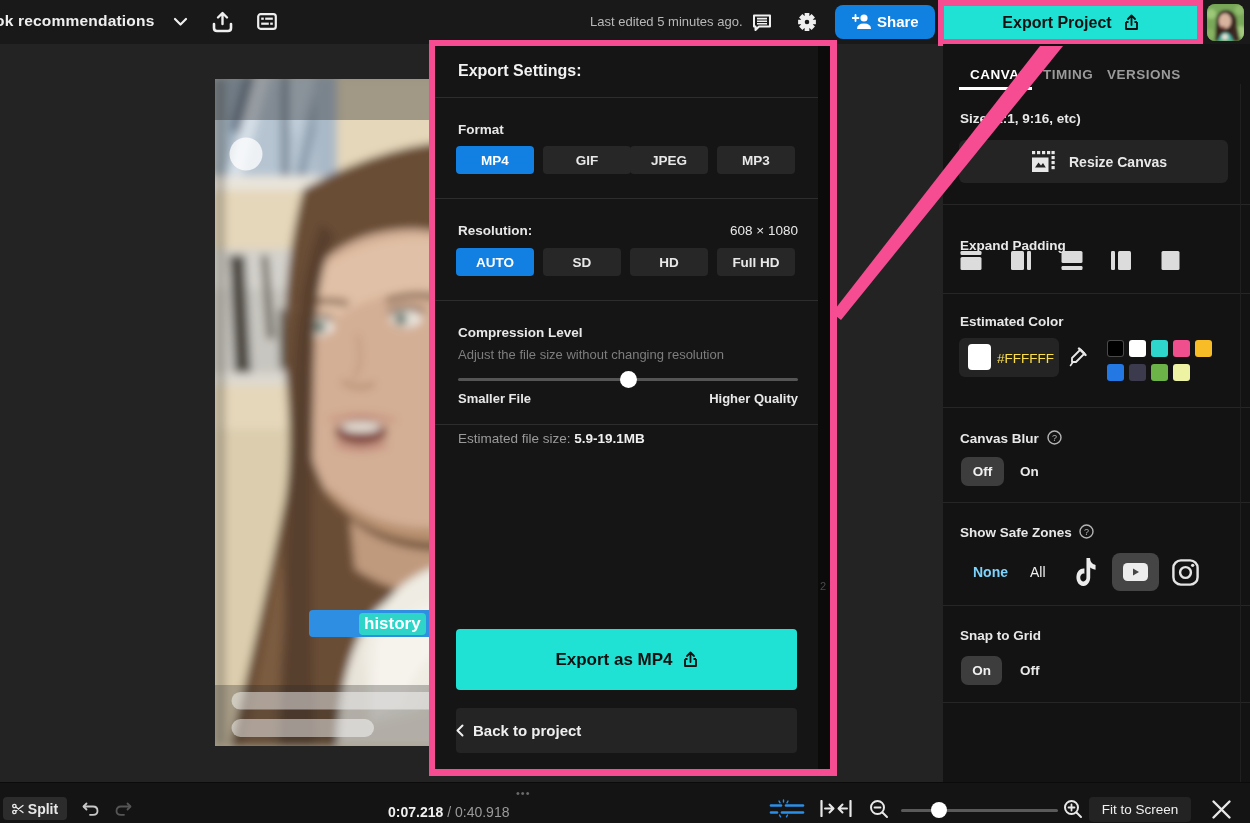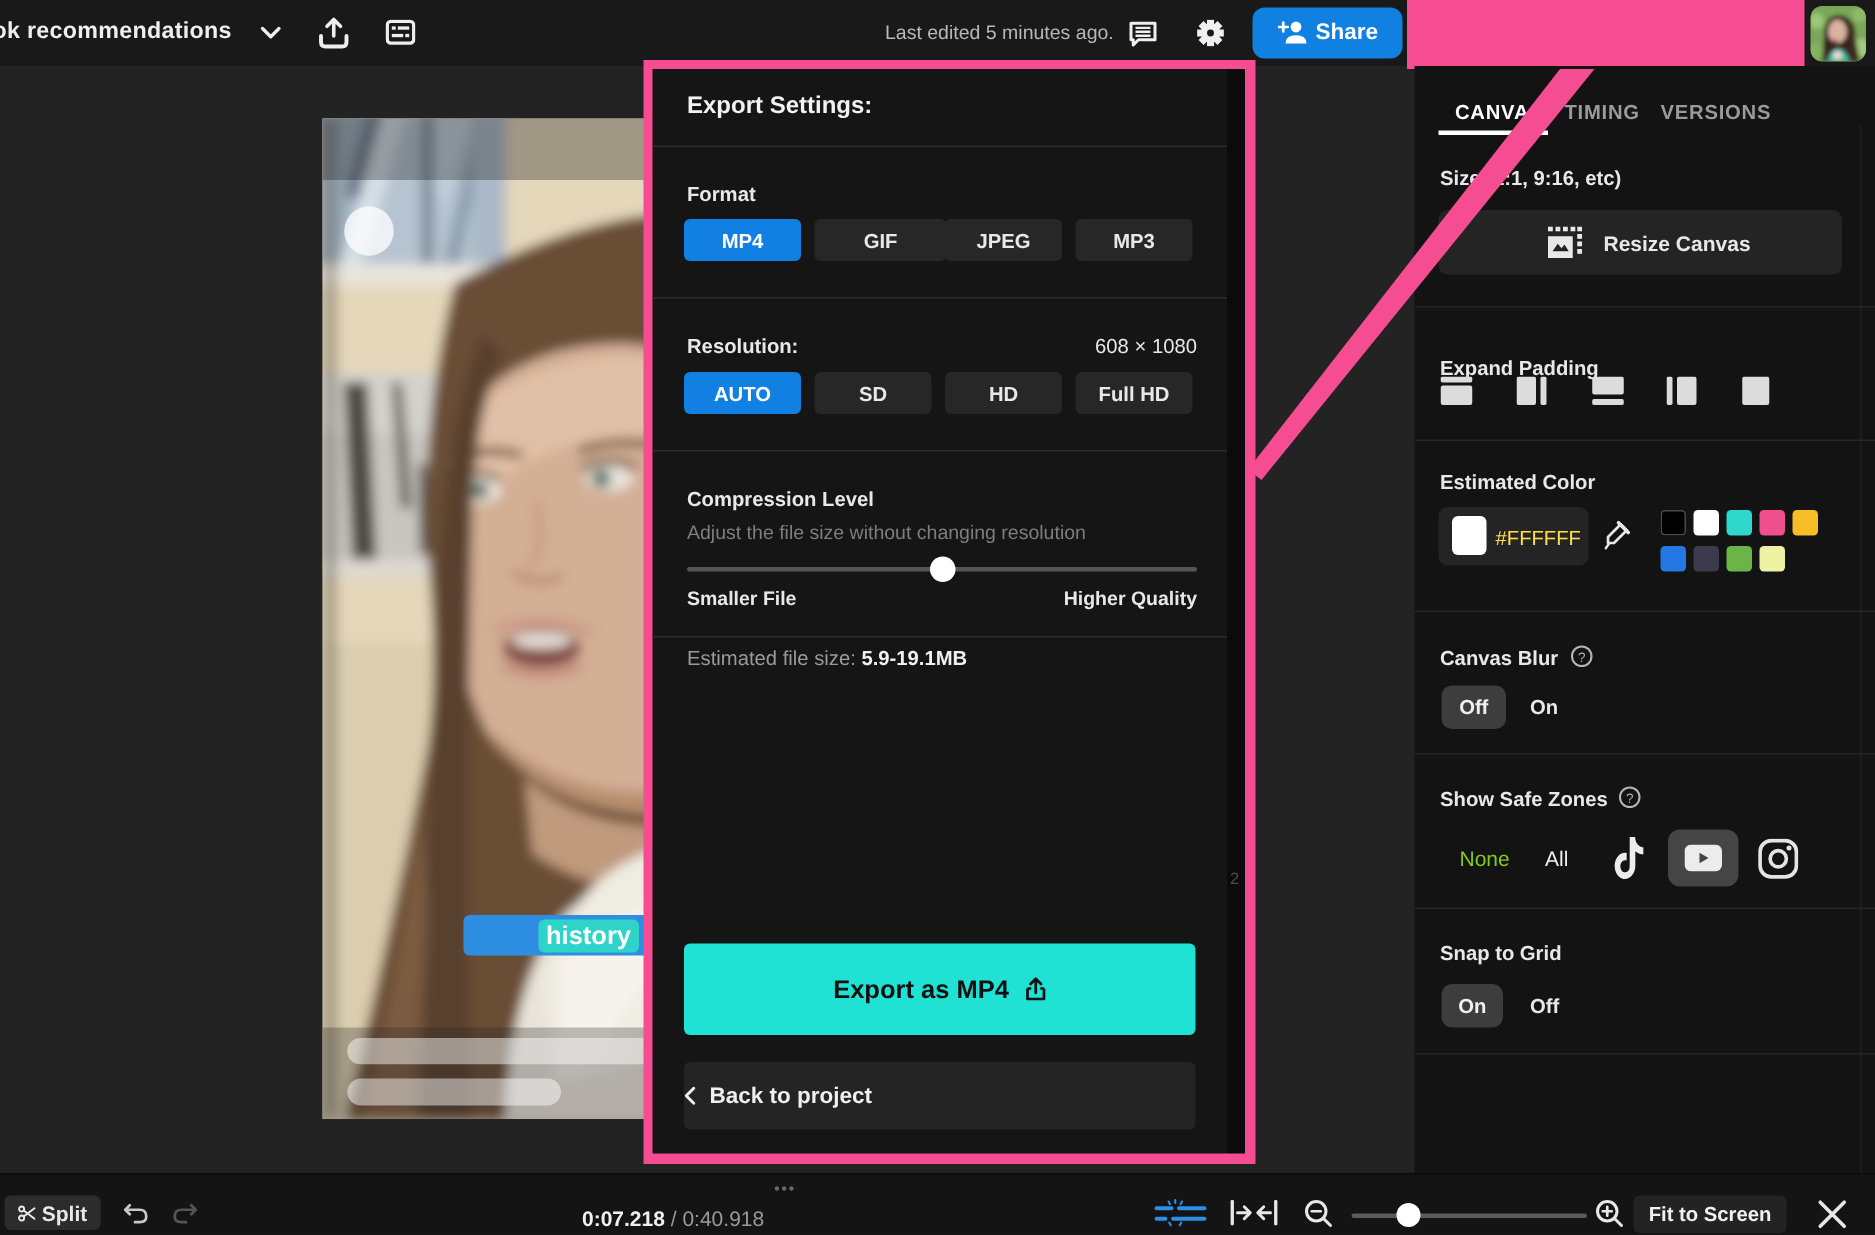--- a/index.html
+++ b/index.html
@@ -151,20 +151,27 @@
     <div class="abs" style="left:835px;top:5px;width:100px;height:34px;background:#1181e1;border-radius:8px;"></div>
     <svg class="abs" style="left:852px;top:13px;" width="20" height="17" viewBox="0 0 20 17">
       <circle cx="12" cy="5" r="3.6" fill="#fff"></circle>
       <path d="M5 16 Q5 10.5 12 10.5 Q19 10.5 19 16 Z" fill="#fff"></path>
       <path d="M3.5 2 V8 M0.5 5 H6.5" stroke="#fff" stroke-width="1.8" stroke-linecap="round"></path>
     </svg>
     <div class="abs" style="left:877px;top:13px;color:#fff;font-size:15px;font-weight:bold;">Share</div>
   </div>
 
   <div class="abs" style="left:938px;top:0;width:265px;height:46px;background:#f64d92;"></div>
+  <div class="abs" style="left:944px;top:6px;width:253px;height:33px;background:#1fe2d4;display:flex;align-items:center;justify-content:center;">
+    <span style="color:#111;font-size:16px;font-weight:bold;">Export Project</span>
+    <svg style="margin-left:12px;" width="15" height="17" viewBox="0 0 15 17">
+      <path d="M7.5 11 L7.5 2 M4 5 L7.5 1.5 L11 5" stroke="#111" stroke-width="1.8" fill="none" stroke-linecap="round" stroke-linejoin="round"></path>
+      <path d="M2 8 H4.5 M10.5 8 H13 M2 8 V15 H13 V8" stroke="#111" stroke-width="1.8" fill="none" stroke-linejoin="round"></path>
+    </svg>
+  </div>
 
   <div class="abs" style="left:1207px;top:4px;width:37px;height:37px;border-radius:8px;overflow:hidden;background:#6f9e4e;">
     <svg width="37" height="37" viewBox="0 0 37 37">
       <defs>
           <filter id="avb" x="-20%" y="-20%" width="140%" height="140%">
             <feGaussianBlur stdDeviation="1.4"></feGaussianBlur>
           </filter>
         </defs>
       <g filter="url(#avb)">
         <rect width="37" height="37" fill="#79a85a"></rect>
@@ -257,21 +264,21 @@
     </svg>
     <div class="abs" style="left:18px;top:413px;width:43px;height:29px;background:#3d3d3d;border-radius:7px;color:#f0f0f0;font-size:13.5px;font-weight:bold;display:flex;align-items:center;justify-content:center;">Off</div>
     <div class="abs" style="left:77px;top:420px;color:#e8e8e8;font-size:13.5px;font-weight:bold;">On</div>
     <div class="abs" style="left:0;top:458px;width:307px;height:1px;background:#262626;"></div>
 
     <div class="abs" style="left:17px;top:481px;color:#e8e8e8;font-size:13.5px;font-weight:bold;">Show Safe Zones</div>
     <svg class="abs" style="left:136px;top:480px;" width="15" height="15" viewBox="0 0 15 15">
       <circle cx="7.5" cy="7.5" r="6.5" stroke="#b4b4b4" stroke-width="1.4" fill="none"></circle>
       <text x="7.5" y="11" text-anchor="middle" font-size="9" fill="#b4b4b4" font-family="Liberation Sans">?</text>
     </svg>
-    <div class="abs" style="left:30px;top:520px;color:#84cc16;font-size:14px;font-weight:normal;">None</div>
+    <div class="abs" style="left:30px;top:520px;color:#7dd3fc;font-size:14px;font-weight:bold;">None</div>
     <div class="abs" style="left:87px;top:520px;color:#f0f0f0;font-size:14px;font-weight:normal;">All</div>
     <svg class="abs" style="left:132px;top:514px;" width="22" height="28" viewBox="0 0 24 24" preserveAspectRatio="none">
       <path d="M12.53.02C13.84 0 15.14.01 16.44 0c.08 1.53.63 3.09 1.75 4.17 1.12 1.11 2.7 1.62 4.24 1.79v4.03c-1.44-.05-2.89-.35-4.2-.97-.57-.26-1.1-.59-1.62-.93-.01 2.92.01 5.84-.02 8.75-.08 1.4-.54 2.79-1.35 3.94-1.31 1.92-3.58 3.17-5.91 3.21-1.43.08-2.86-.31-4.08-1.03-2.02-1.19-3.44-3.37-3.65-5.71-.02-.5-.03-1-.01-1.49.18-1.9 1.12-3.72 2.58-4.96 1.66-1.44 3.98-2.13 6.15-1.72.02 1.48-.04 2.96-.04 4.44-.99-.32-2.15-.23-3.02.37-.63.41-1.11 1.04-1.36 1.75-.21.51-.15 1.07-.14 1.61.24 1.64 1.82 3.02 3.5 2.87 1.12-.01 2.19-.66 2.77-1.61.19-.33.4-.67.41-1.06.1-1.79.06-3.57.07-5.36.01-4.03-.01-8.05.02-12.07z" fill="#ececec"></path>
     </svg>
     <div class="abs" style="left:169px;top:509px;width:47px;height:38px;background:#454545;border-radius:8px;"></div>
     <svg class="abs" style="left:180px;top:519px;" width="25" height="18" viewBox="0 0 25 18">
       <rect x="0" y="0" width="25" height="18" rx="4.5" fill="#ececec"></rect>
       <path d="M10 5.5 L16 9 L10 12.5 Z" fill="#454545"></path>
     </svg>
     <svg class="abs" style="left:229px;top:515px;" width="27" height="27" viewBox="0 0 29 29">
@@ -337,21 +344,21 @@
       <path d="M5.5 8.5 H11.5" stroke="#e8e8e8" stroke-width="1.8" stroke-linecap="round"></path>
     </svg>
     <div class="abs" style="left:901px;top:26px;width:157px;height:3px;border-radius:2px;background:#5a5a5a;"></div>
     <div class="abs" style="left:931px;top:19px;width:16px;height:16px;border-radius:50%;background:#fff;"></div>
 
     <svg class="abs" style="left:1063px;top:16px;" width="20" height="20" viewBox="0 0 20 20">
       <circle cx="8.5" cy="8.5" r="6.5" stroke="#e8e8e8" stroke-width="2" fill="none"></circle>
       <path d="M13.5 13.5 L18 18" stroke="#e8e8e8" stroke-width="2" stroke-linecap="round"></path>
       <path d="M5.5 8.5 H11.5 M8.5 5.5 V11.5" stroke="#e8e8e8" stroke-width="1.8" stroke-linecap="round"></path>
     </svg>
-    <div class="abs" style="left:1089px;top:14px;width:102px;height:25px;background:#232323;border-radius:4px;color:#f0f0f0;font-size:13.5px;font-weight:bold;display:flex;align-items:center;justify-content:center;">Fit to Screen</div>
+    <div class="abs" style="left:1089px;top:14px;width:102px;height:25px;background:#232323;border-radius:4px;color:#f0f0f0;font-size:13.5px;font-weight:normal;display:flex;align-items:center;justify-content:center;">Fit to Screen</div>
     <svg class="abs" style="left:1211px;top:16px;" width="21" height="21" viewBox="0 0 21 21">
       <path d="M2.5 2.5 L18.5 18.5 M18.5 2.5 L2.5 18.5" stroke="#e8e8e8" stroke-width="2.4" stroke-linecap="round"></path>
     </svg>
   </div>
 
   <div id="modal" class="abs" style="left:429px;top:40px;width:408px;height:736px;background:#f64d92;">
     <div class="abs" style="left:389px;top:6px;width:12px;height:723px;background:#0b0b0b;">
       <div class="abs" style="left:2px;top:534px;color:#4a4a4a;font-size:11px;">2</div>
     </div>
     <div class="abs" style="left:6px;top:6px;width:383px;height:723px;background:#151515;overflow:hidden;">

